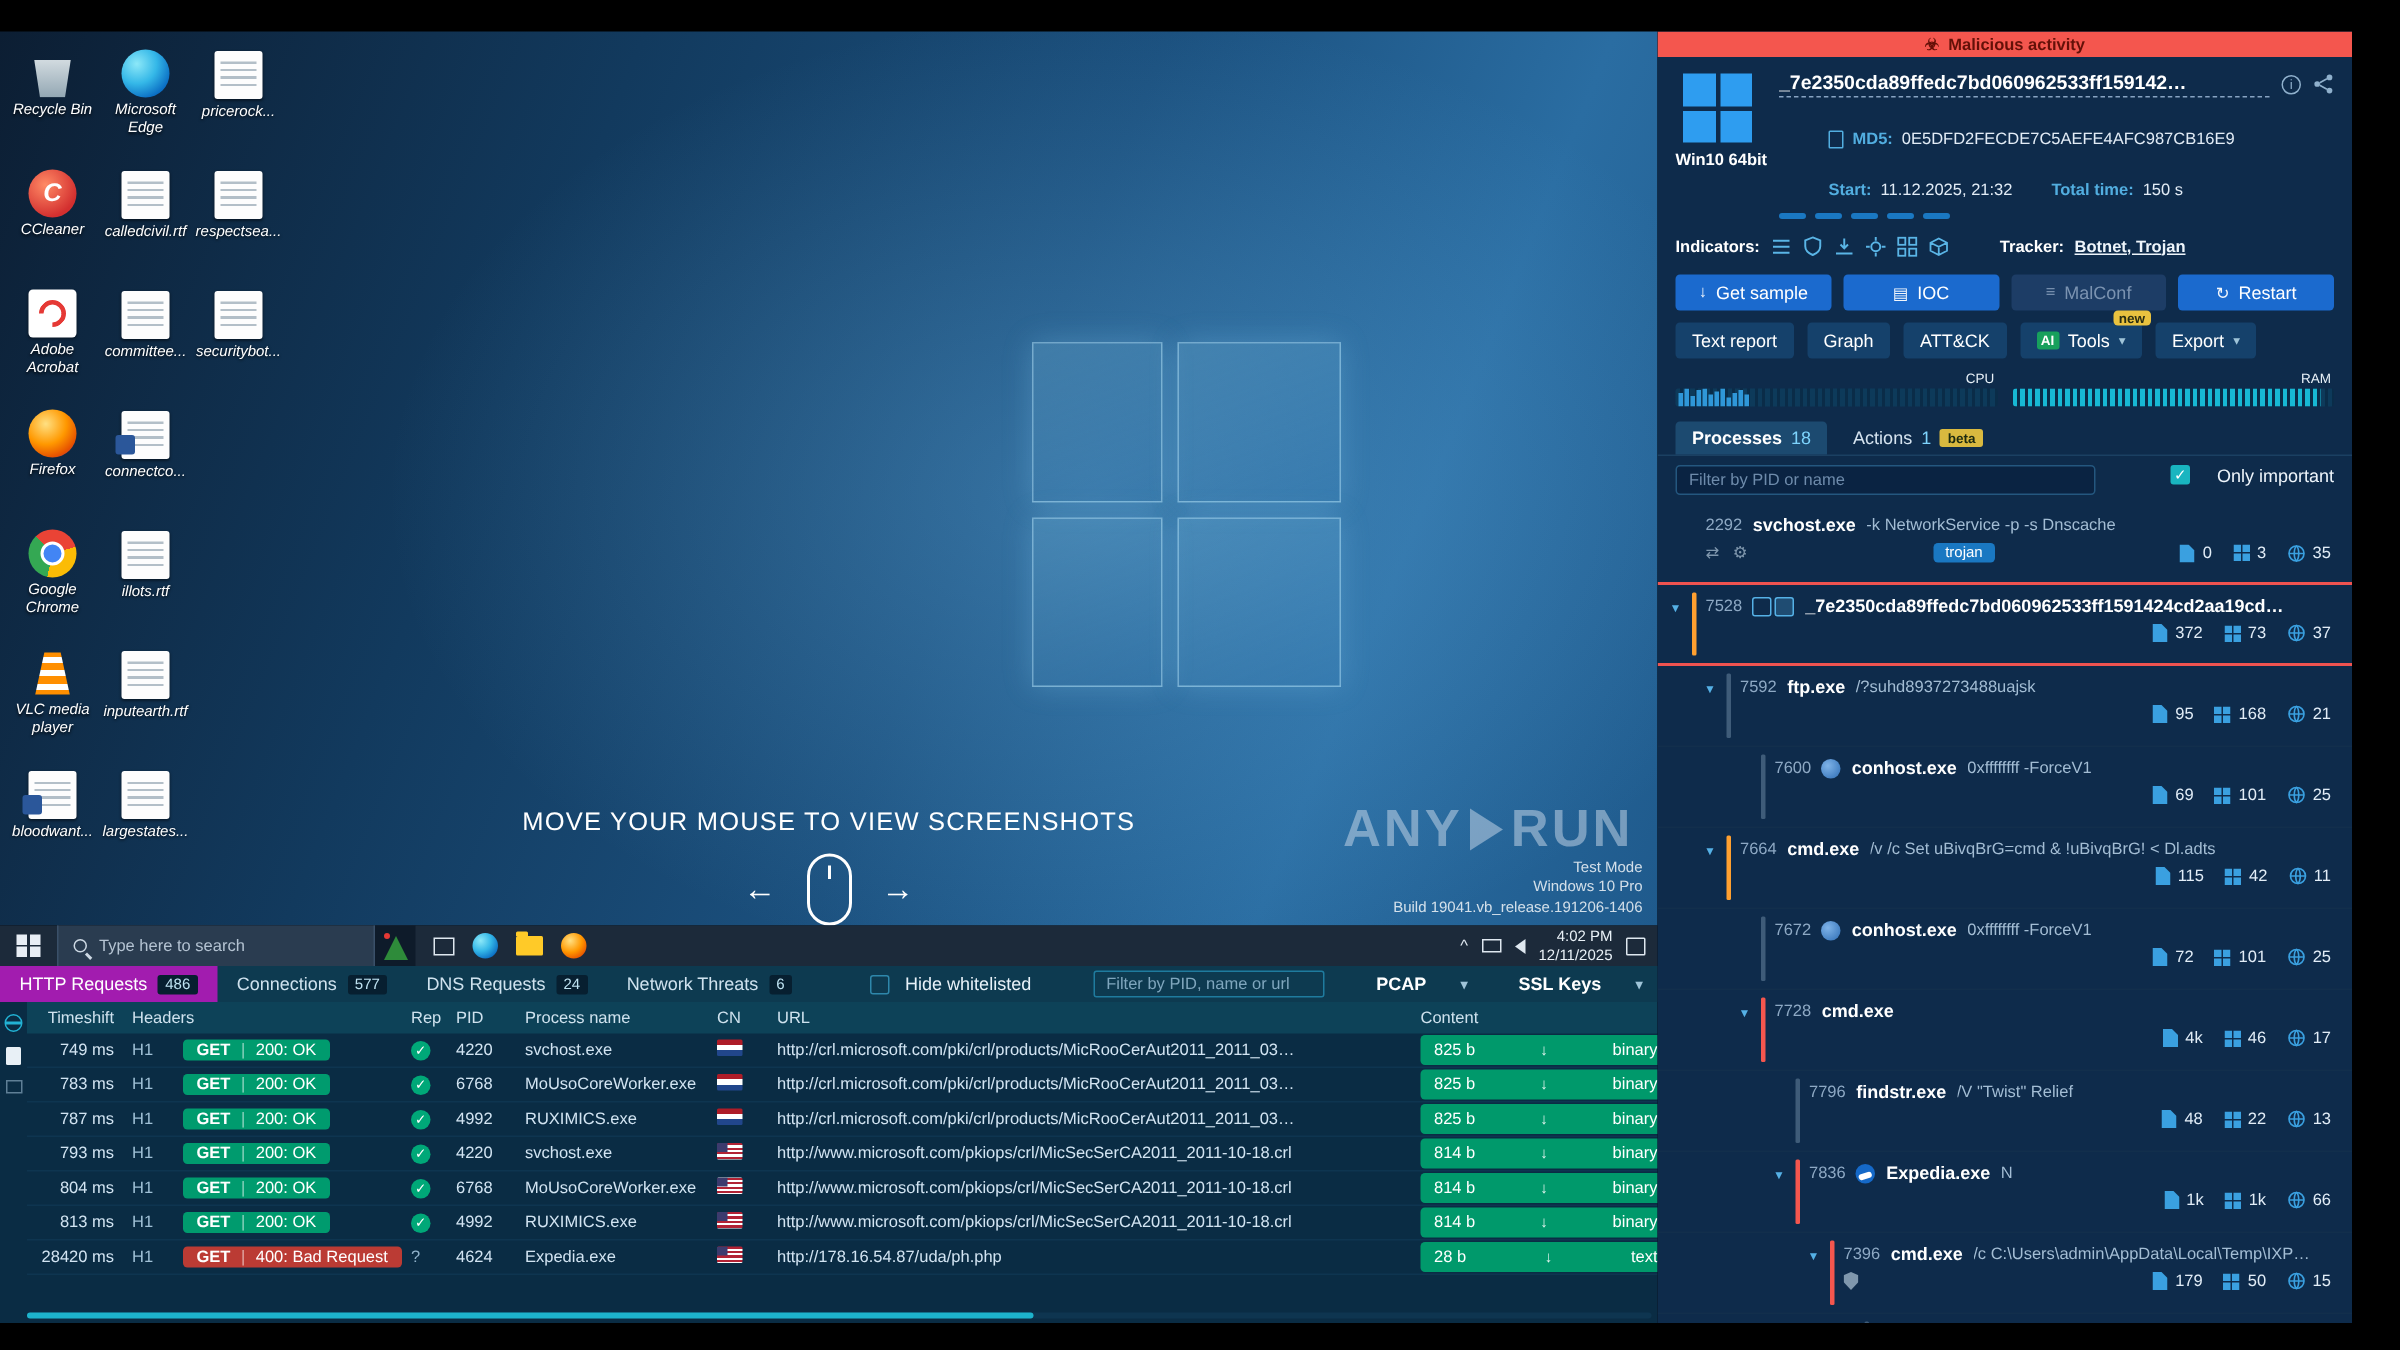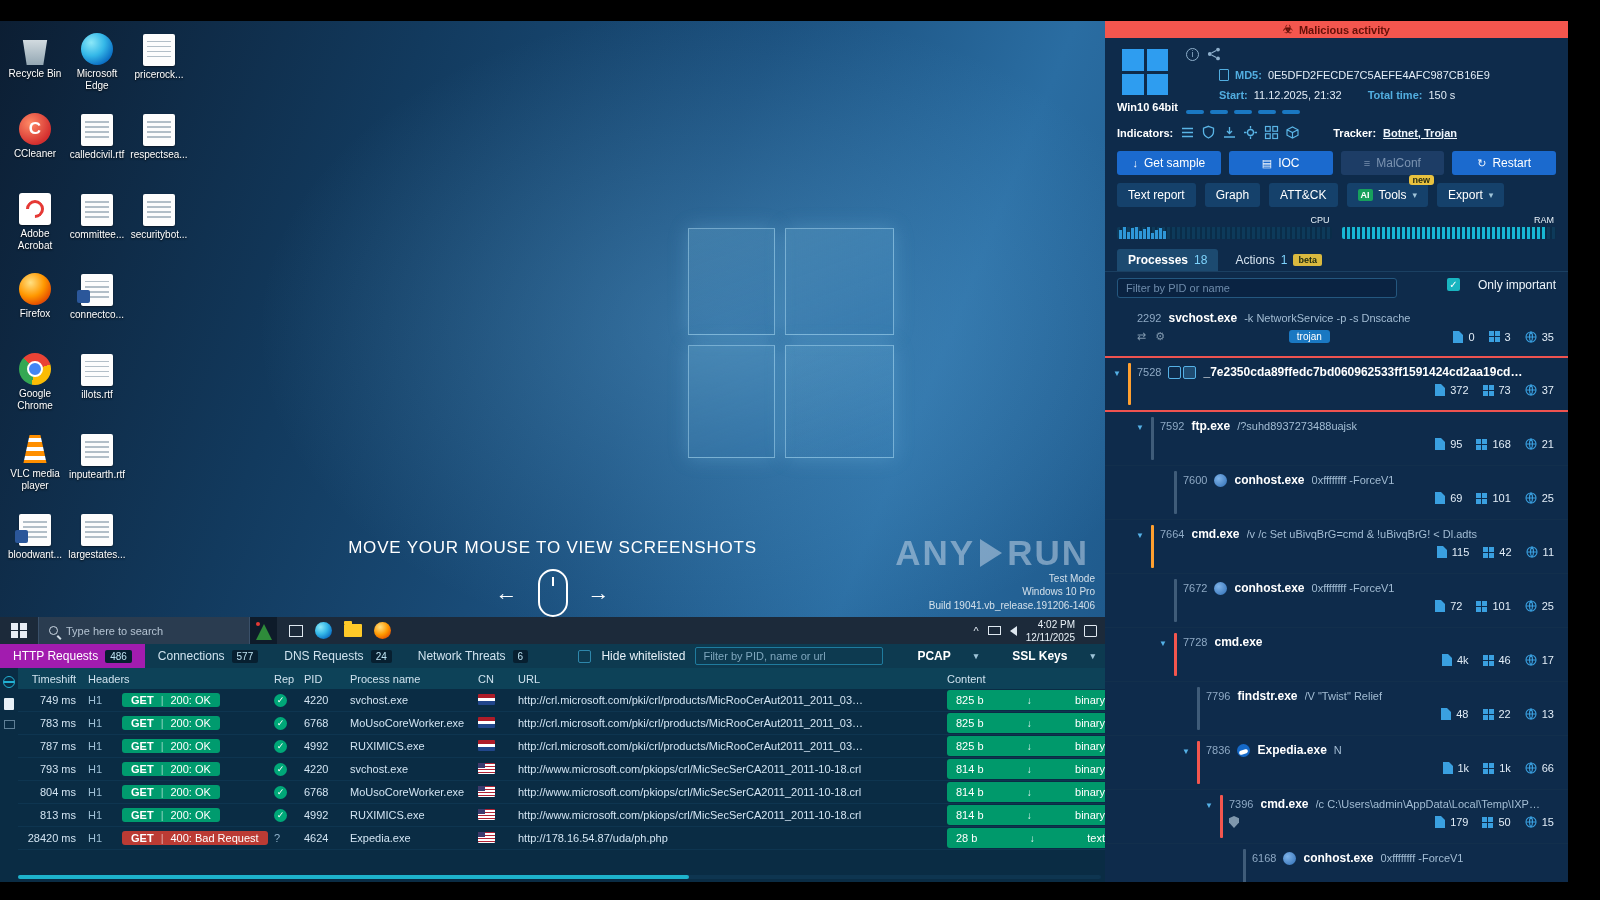--- a/index.html
+++ b/index.html
@@ -9,21 +9,21 @@
   
   .desktop{position:absolute;left:0;top:21px;width:1105px;height:596px;overflow:hidden;
     background:
       radial-gradient(ellipse 760px 520px at 66% 52%, rgba(110,185,235,.33), transparent 62%),
       linear-gradient(112deg,#0c1e33 0%,#123a5e 32%,#1b507e 58%,#2a6da2 80%,#1f5a8c 100%);}
   .wp-window{position:absolute;left:688px;top:207px;width:206px;height:230px;display:grid;
     grid-template-columns:1fr 1.25fr;grid-template-rows:1fr 1.05fr;gap:10px;}
   .wp-window i{background:linear-gradient(160deg,rgba(150,220,250,.18),rgba(70,150,210,.08));
     border:1px solid rgba(190,235,255,.45);box-shadow:0 0 18px rgba(140,210,250,.25);}
   .icon-grid{position:absolute;left:4px;top:8px;display:grid;grid-template-rows:repeat(7,80px);
-    grid-auto-flow:column;grid-auto-columns:62px;}
+    grid-auto-flow:column;grid-auto-columns:62px;font-style:italic;}
   .dicon{width:62px;display:flex;flex-direction:column;align-items:center;gap:3px;padding-top:4px;cursor:default;}
   .dicon .glyph{width:32px;height:32px;position:relative;flex:none;}
   .dicon .lbl{font-size:10px;color:#fff;text-align:center;text-shadow:0 1px 2px rgba(0,0,0,.85);line-height:1.15;max-width:60px;}
   .g-recycle{background:linear-gradient(180deg,#e3e9ec,#93a7b3);clip-path:polygon(12% 22%,88% 22%,76% 100%,24% 100%);}
   .g-recycle::before{content:"";position:absolute;left:22%;top:2%;width:56%;height:14%;background:#cdd8de;border-radius:2px;}
   .g-edge{border-radius:50%;background:radial-gradient(circle at 32% 30%,#8ce8f8,#35b8e8 42%,#0b6fc4 76%,#0a4e9b);}
   .g-doc,.g-word{width:24px;height:30px;margin:1px auto 0;background:#fdfdfd;border-radius:2px;position:relative;box-shadow:0 1px 2px rgba(0,0,0,.45);}
   .g-doc::before,.g-word::before{content:"";position:absolute;left:4px;right:4px;top:7px;height:17px;
     background:repeating-linear-gradient(180deg,#b3bfc8 0 1.5px,transparent 1.5px 5px);}
   .g-word::after{content:"";position:absolute;left:-4px;bottom:3px;width:13px;height:13px;background:#2b579a;border-radius:2px;}
@@ -74,21 +74,21 @@
   
   .net{position:absolute;left:0;top:644px;width:1105px;height:238px;background:#0a2c44;}
   .net-tabs{height:24px;background:#0d3a50;display:flex;align-items:center;}
   .net-tabs-left{display:flex;height:100%;}
   .net-tab{display:flex;align-items:center;gap:7px;padding:0 13px;color:#cfe2ee;font-size:12px;cursor:pointer;}
   .net-tab.active{background:#a21caf;color:#fff;}
   .net-tab .cnt{background:#071f30;color:#bfe3f2;font-size:10px;padding:1px 5px;border-radius:2px;}
   .net-tools{margin-left:auto;display:flex;align-items:center;gap:10px;padding-right:10px;}
   .cb{width:13px;height:13px;border:1px solid #2e87ab;border-radius:2px;flex:none;cursor:pointer;}
   .cb-lbl{color:#e8f2f9;font-size:12px;}
-  .net-filter{width:188px;height:18px;background:#0d3a50;border:1px solid #1f7b9e;border-radius:2px;color:#d5e6f2;font-size:11px;padding:0 7px;}
+  .net-filter{width:154px;height:18px;background:#0d3a50;border:1px solid #1f7b9e;border-radius:2px;color:#d5e6f2;font-size:11px;padding:0 7px;margin-left:32px;}
   .net-filter::placeholder{color:#7fa6bd;}
   .net-dd{display:flex;align-items:center;gap:23px;color:#fff;font-size:12px;font-weight:bold;cursor:pointer;margin-left:24px;}
   .net-dd .caret{font-style:normal;font-size:9px;color:#9fc4d8;}
   .net-rail{position:absolute;left:0;top:24px;bottom:0;width:18px;display:flex;flex-direction:column;align-items:center;gap:10px;padding-top:8px;}
   .rail-globe{width:12px;height:12px;border-radius:50%;border:1.5px solid #22b2d4;position:relative;cursor:pointer;}
   .rail-globe::after{content:"";position:absolute;left:0;right:0;top:4px;height:1.5px;background:#22b2d4;}
   .rail-doc{width:10px;height:12px;background:#e8f0f6;border-radius:1px;cursor:pointer;}
   .rail-chip{width:11px;height:9px;border:1.5px solid #5f7f96;cursor:pointer;}
   .net-table{position:absolute;left:18px;top:24px;right:0;bottom:10px;overflow:hidden;}
   .net-row{display:grid;grid-template-columns:70px 34px 152px 30px 46px 128px 40px 1fr 158px;
@@ -122,21 +122,21 @@
   .logo-col{width:56px;flex:none;text-align:center;}
   .winlogo{width:46px;height:46px;margin:2px auto 6px;display:grid;grid-template-columns:1fr 1fr;grid-template-rows:1fr 1fr;gap:3px;}
   .winlogo i{background:#2e9df0;}
   .os-label{color:#fff;font-weight:bold;font-size:11px;white-space:nowrap;}
   .head-main{flex:1;min-width:0;}
   .hash-row{display:flex;align-items:center;gap:8px;}
   .hash{color:#fff;font-weight:bold;font-size:13px;border-bottom:1px dashed #87a3c2;padding-bottom:2px;
     white-space:nowrap;overflow:hidden;text-overflow:ellipsis;flex:1;min-width:0;cursor:pointer;}
   .info-ico{width:13px;height:13px;border:1px solid #8fb0cc;border-radius:50%;color:#8fb0cc;font-size:9px;
     display:flex;align-items:center;justify-content:center;flex:none;cursor:pointer;}
-  .meta-row{display:flex;align-items:center;gap:6px;margin-top:8px;font-size:11px;white-space:nowrap;padding-left:33px;}
+  .meta-row{display:flex;align-items:center;gap:6px;margin-top:22px;font-size:11px;white-space:nowrap;padding-left:33px;}
   .meta-lab{color:#52aee0;font-weight:bold;}
   .meta-val{color:#e2ecf6;}
   .copy-ico{width:10px;height:12px;border:1.2px solid #52aee0;border-radius:1px;position:relative;flex:none;}
   .tags-row{display:flex;gap:6px;margin-top:9px;flex-wrap:wrap;}
   .tag-pill{background:#1a78c2;color:#fff;font-size:10.5px;padding:2px 9px;border-radius:3px;cursor:pointer;}
   .ind-row{flex:none;display:flex;align-items:center;gap:7px;padding:7px 12px 5px;color:#fff;font-size:11px;font-weight:bold;}
   .ind-icos{display:flex;gap:6px;align-items:center;}
   .ind-icos svg{display:block;cursor:pointer;}
   .tracker-lab{margin-left:26px;}
   .tracker-links{font-weight:bold;text-decoration:underline;cursor:pointer;color:#eef5fb;}
@@ -549,20 +549,21 @@
         <div class="winlogo">
             <i></i>
             <i></i>
             <i></i>
             <i></i>
           </div>
         <div class="os-label">Win10 64bit</div>
       </div>
       <div class="head-main">
         <div class="hash-row">
+          <span class="hash">_7e2350cda89ffedc7bd060962533ff159142…</span>
           <span class="info-ico">i</span>
           <svg width="14" height="14" viewBox="0 0 14 14">
               <g fill="#8fb0cc">
                 <circle cx="11" cy="2.6" r="1.9"></circle>
                 <circle cx="2.8" cy="7" r="1.9"></circle>
                 <circle cx="11" cy="11.4" r="1.9"></circle>
               </g>
               <path d="M4.5 6.1l4.8-2.6M4.5 7.9l4.8 2.6" stroke="#8fb0cc" stroke-width="1.1" fill="none"></path>
             </svg>
         </div>

